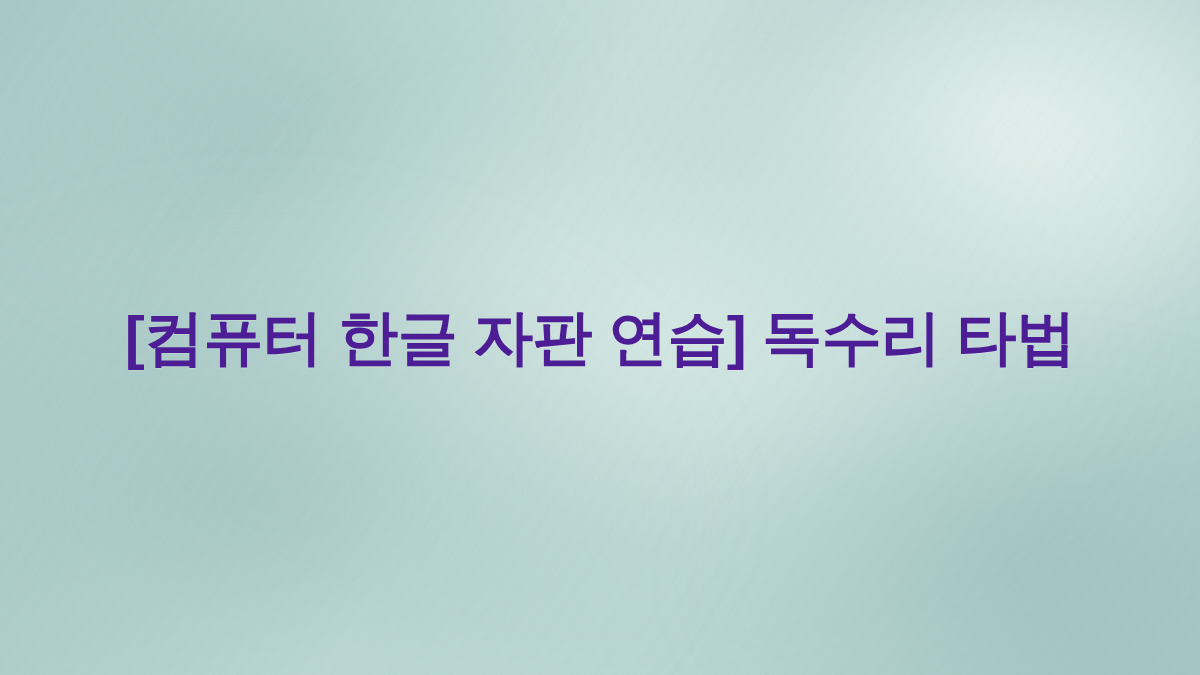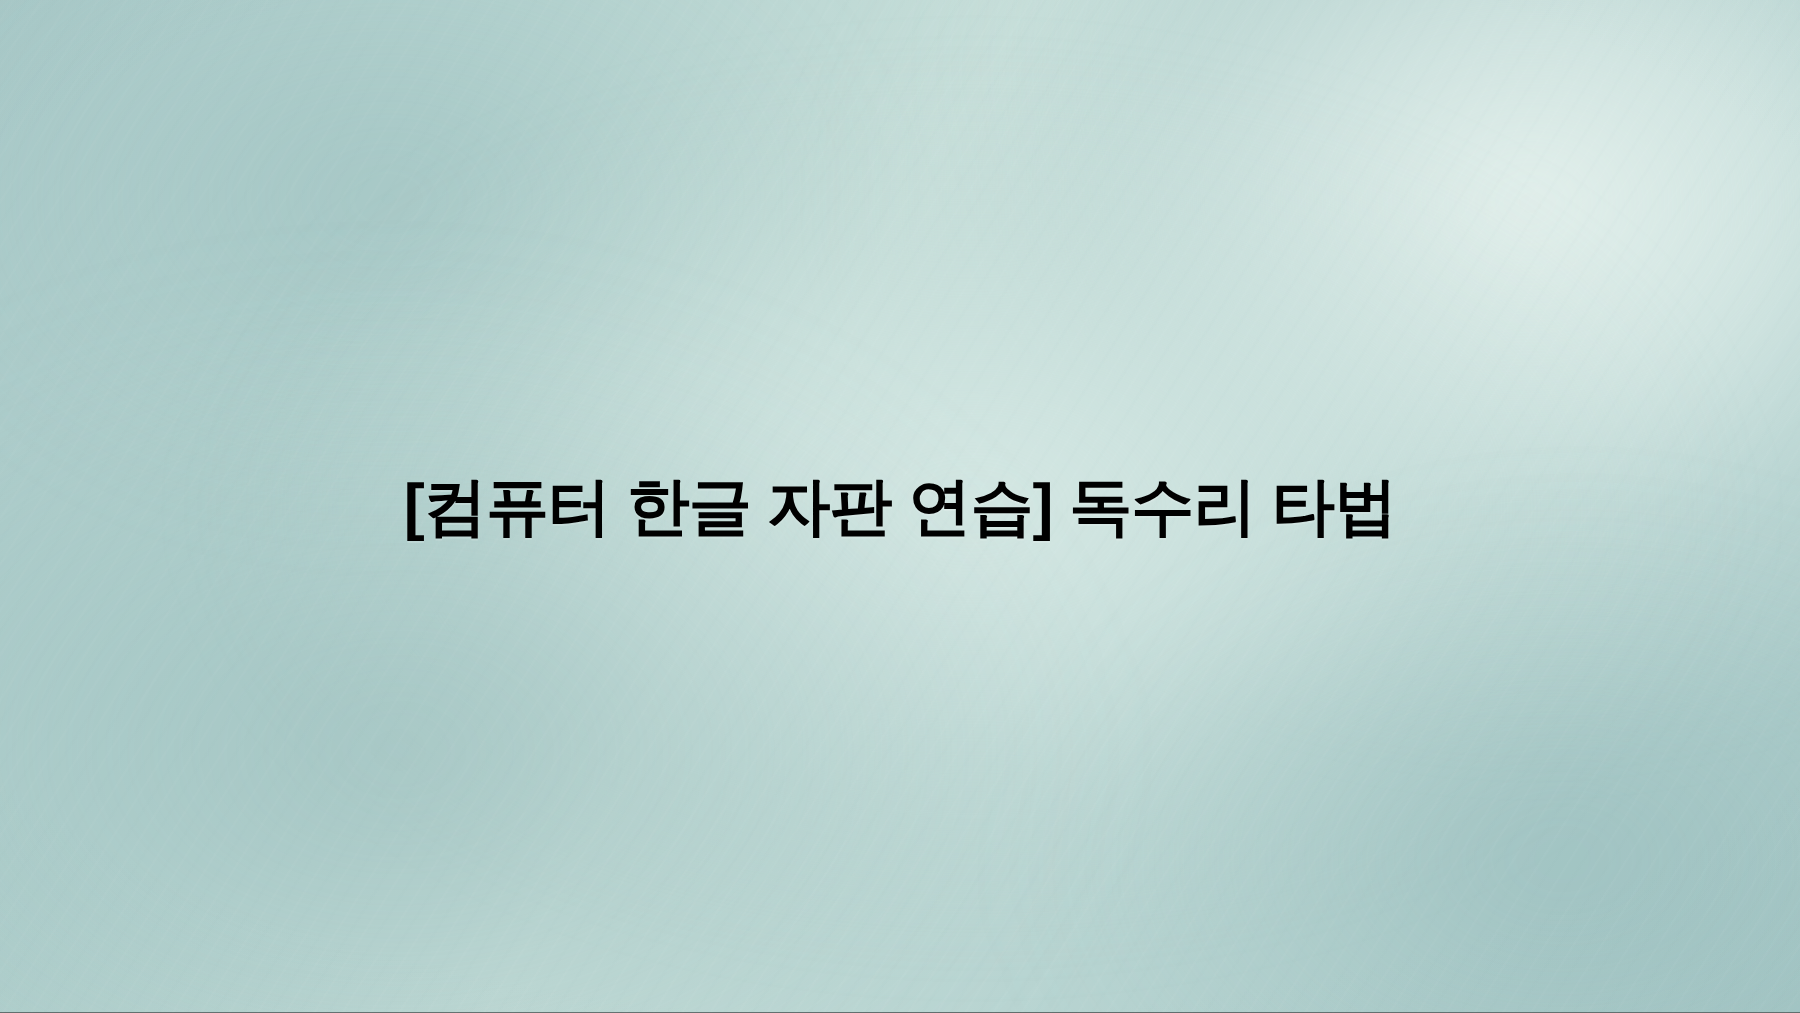--- a/index.html
+++ b/index.html
@@ -157,22 +157,22 @@
     flex-direction: column;
     align-items: center;
     justify-content: center;
     padding: 0 96px;
     box-sizing: border-box;
   }
 
   .title {
     margin: 0;
     text-align: center;
-    color: #000000;
-    font-size: 42px;
+    color: #4c1d95;
+    font-size: 60px;
     line-height: 79px;
     font-weight: 700;
     letter-spacing: -0.6px;
     word-break: keep-all;
     text-shadow: 0 1px 0 rgba(255,255,255,0.16);
   }
 
   .title .line {
     display: block;
     white-space: nowrap;

